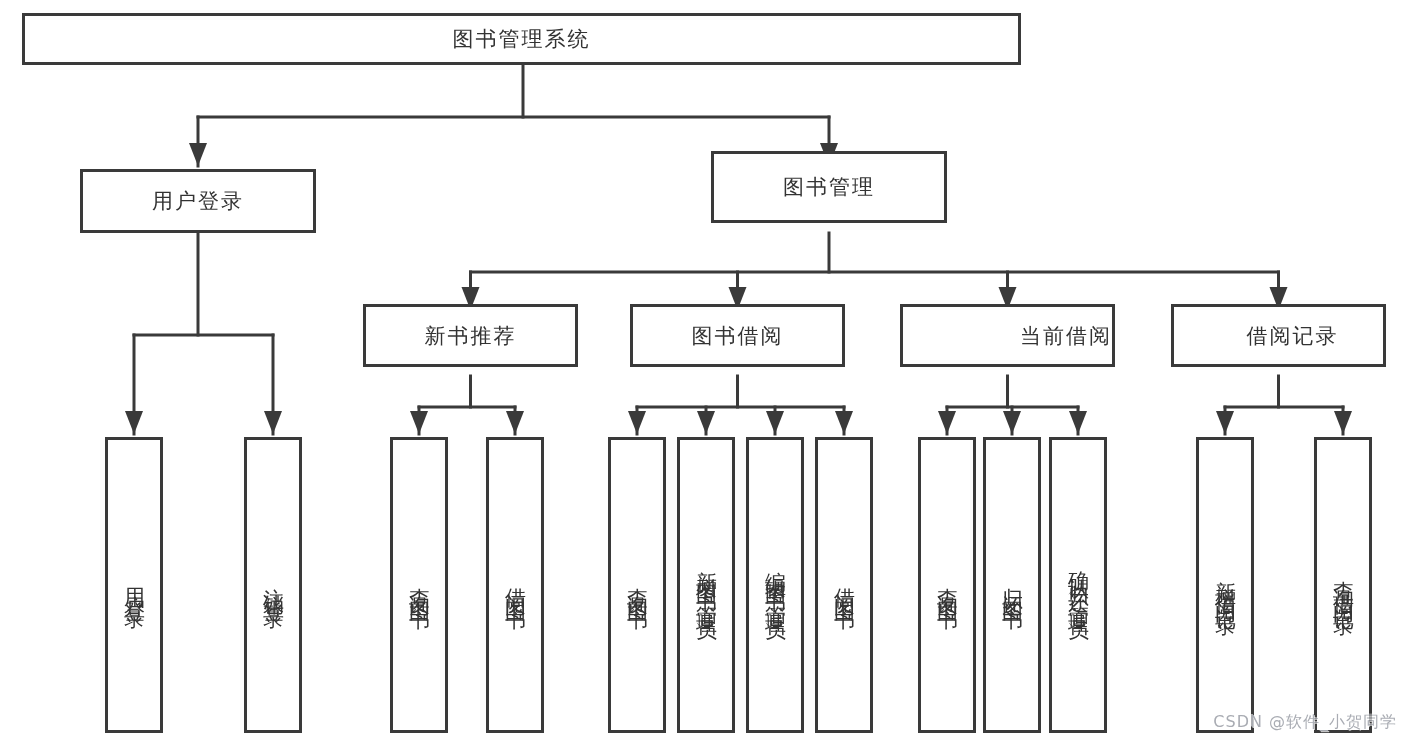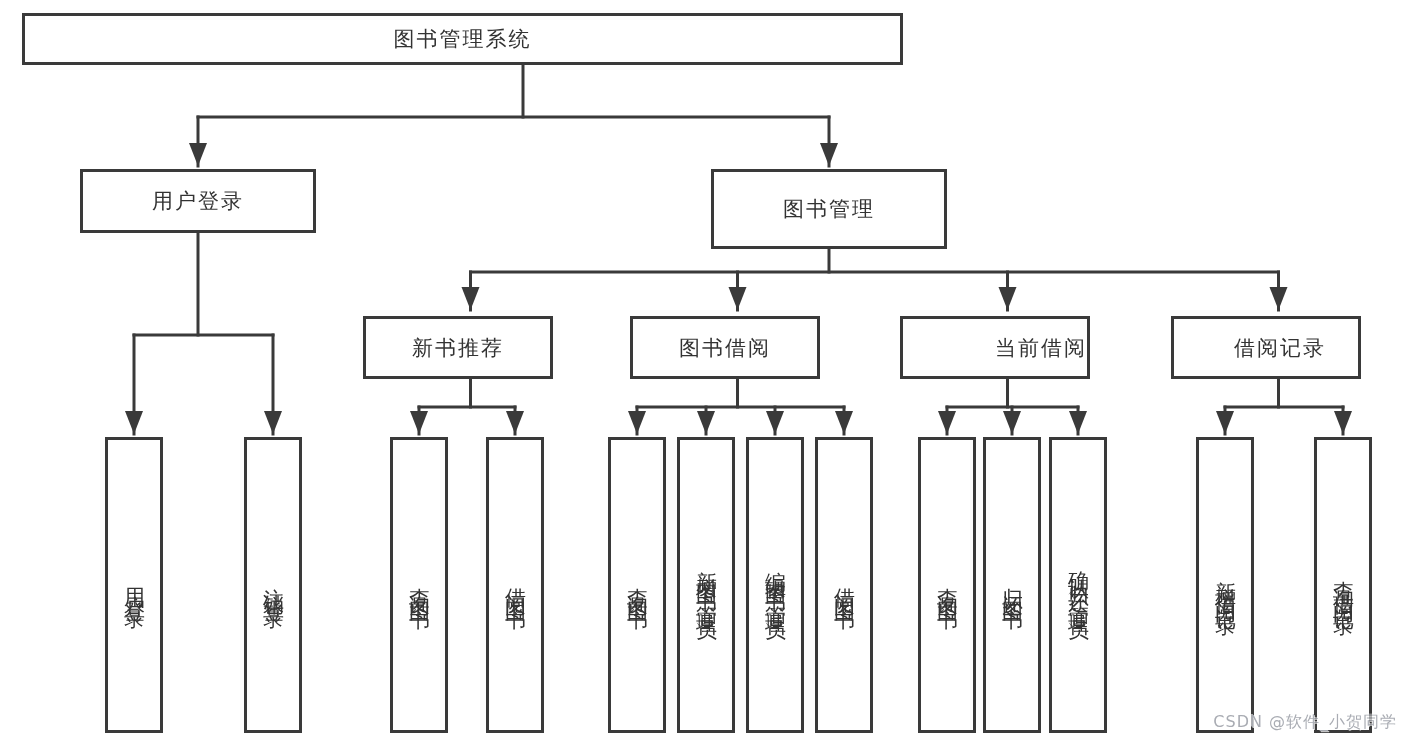--- a/index.html
+++ b/index.html
@@ -39,24 +39,24 @@
     display: flex;
     align-items: center;
     justify-content: center;
     z-index: 2;
   }
   .hbox .label {
     font-size: 21px;
     letter-spacing: 2px;
     white-space: nowrap;
   }
-  .root-box   { left: 22px;  top: 13px;  width: 881px; height: 52px; }
+  .root-box   { left: 22px;  top: 13px;  width: 999px; height: 52px; }
   .l2-user    { left: 80px;  top: 169px; width: 236px; height: 64px; }
-  .l2-manage  { left: 711px; top: 169px; width: 236px; height: 80px; }
-  .module     { top: 316px; width: 190px; height: 63px; }
+  .l2-manage  { left: 711px; top: 151px; width: 236px; height: 72px; }
+  .module     { top: 304px; width: 215px; height: 63px; }
   .m1 { left: 363px; }
   .m2 { left: 630px; }
   .m3 { left: 900px; justify-content: flex-end; }
   .m4 { left: 1171px; padding-left: 28px; }
 
   .leaf {
     top: 437px;
     width: 58px;
     height: 296px;
   }

